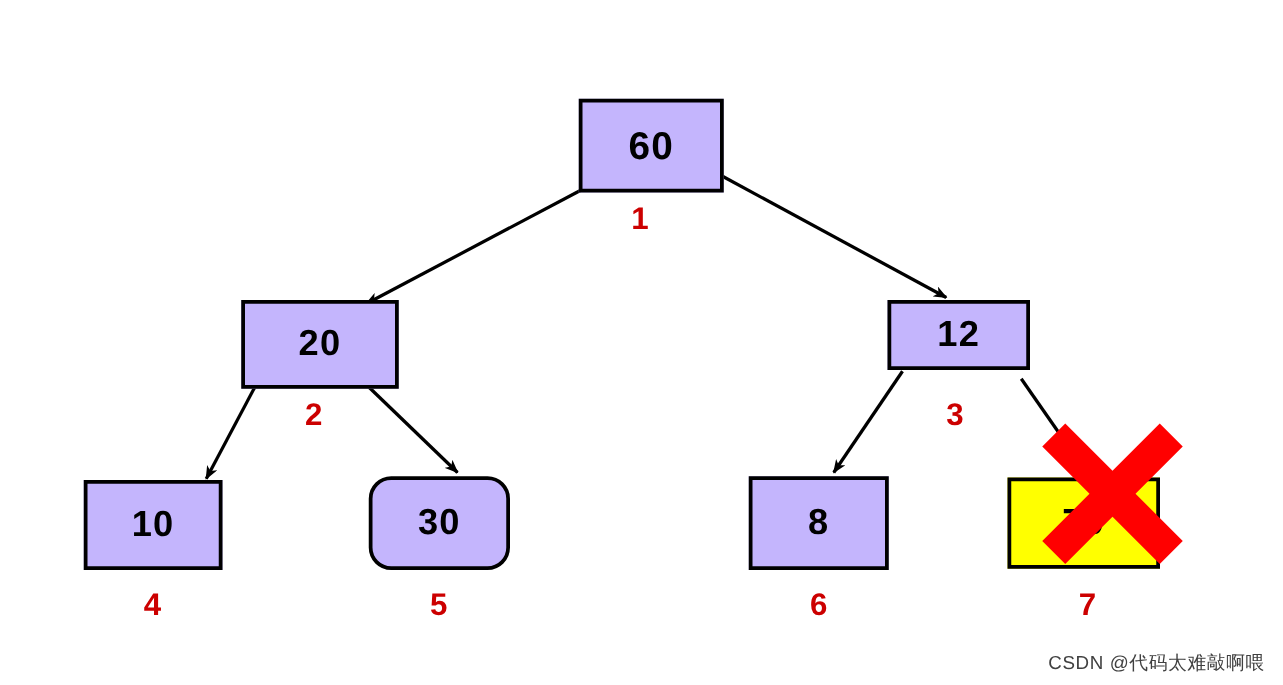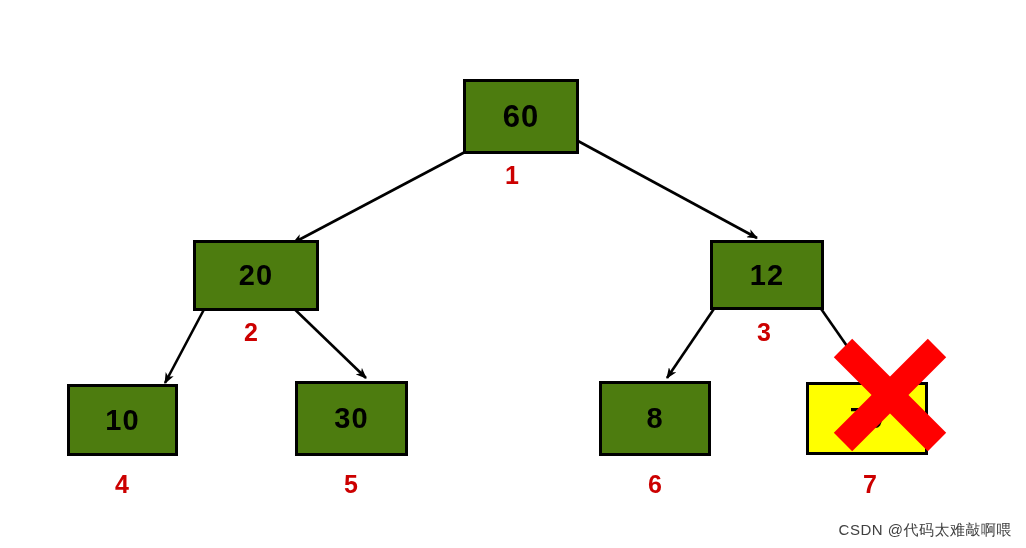--- a/index.html
+++ b/index.html
@@ -31,21 +31,21 @@
     box-sizing: border-box;
     border: 3px solid #000000;
     display: flex;
     align-items: center;
     justify-content: center;
     font-weight: bold;
     color: #000000;
     letter-spacing: 1px;
   }
   .node-box.green {
-    background: #4d7c0f;
+    background: #c4b5fd;
   }
   .node-box.yellow {
     background: #ffff00;
   }
   .node-label {
     position: absolute;
     color: #cc0000;
     font-weight: bold;
     font-size: 25px;
     text-align: center;
@@ -92,29 +92,29 @@
 
   <div id="nodes-layer">
       <div class="node-box green" style="left: 463px; top: 79px; width: 116px; height: 75px; font-size: 31px;">
         <span>60</span>
       </div>
       <div class="node-label" style="left: 487px; top: 163px; width: 50px;">1</div>
       <div class="node-box green" style="left: 193px; top: 240px; width: 126px; height: 71px; font-size: 29px;">
         <span>20</span>
       </div>
       <div class="node-label" style="left: 226px; top: 320px; width: 50px;">2</div>
-      <div class="node-box green" style="left: 710px; top: 240px; width: 114px; height: 70px; font-size: 29px;">
+      <div class="node-box green" style="left: 710px; top: 240px; width: 114px; height: 56px; font-size: 29px;">
         <span>12</span>
       </div>
       <div class="node-label" style="left: 739px; top: 320px; width: 50px;">3</div>
       <div class="node-box green" style="left: 67px; top: 384px; width: 111px; height: 72px; font-size: 29px;">
         <span>10</span>
       </div>
       <div class="node-label" style="left: 97px; top: 472px; width: 50px;">4</div>
-      <div class="node-box green" style="left: 295px; top: 381px; width: 113px; height: 75px; font-size: 29px;">
+      <div class="node-box green" style="left: 295px; top: 381px; width: 113px; height: 75px; font-size: 29px; border-radius: 18px;">
         <span>30</span>
       </div>
       <div class="node-label" style="left: 326px; top: 472px; width: 50px;">5</div>
       <div class="node-box green" style="left: 599px; top: 381px; width: 112px; height: 75px; font-size: 29px;">
         <span>8</span>
       </div>
       <div class="node-label" style="left: 630px; top: 472px; width: 50px;">6</div>
       <div class="node-box yellow" style="left: 806px; top: 382px; width: 122px; height: 73px; font-size: 29px;">
         <span>70</span>
       </div>

